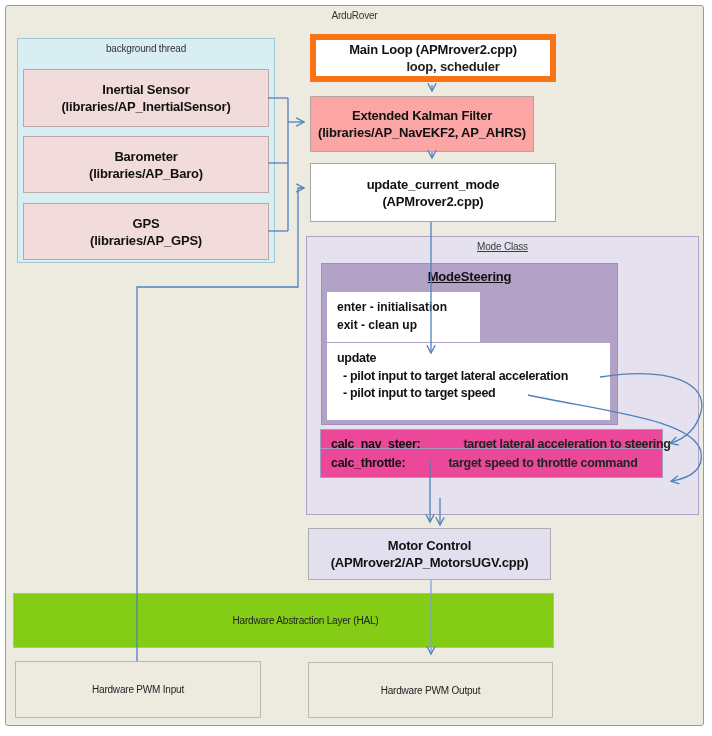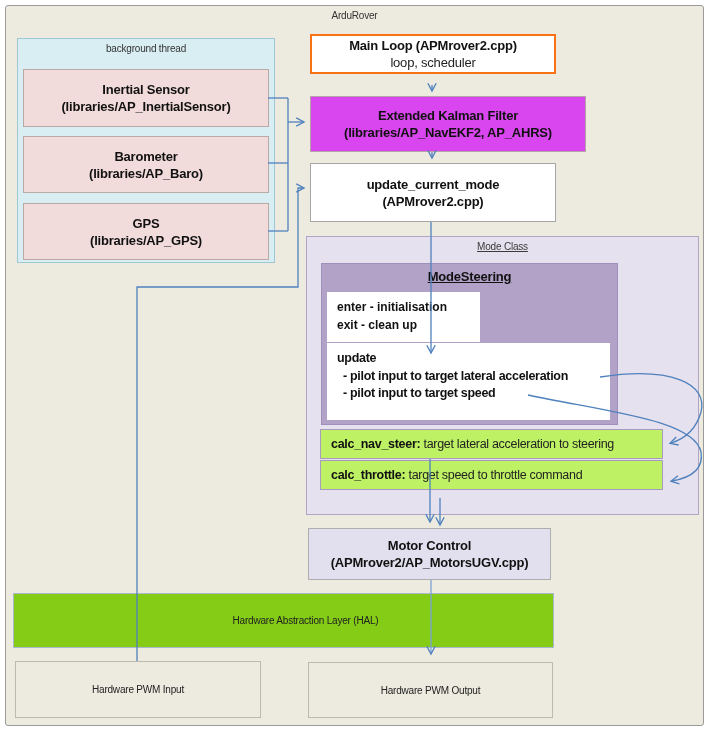--- a/index.html
+++ b/index.html
@@ -12,47 +12,47 @@
     position:absolute;left:5px;top:5px;width:699px;height:721px;
     background:#edebe0;border:1px solid #9a9a9a;border-radius:3px;
   }
   .abs{position:absolute;box-sizing:border-box;}
   .lbl{font-size:10px;color:#333;letter-spacing:-0.2px;}
   .box{
     display:flex;flex-direction:column;align-items:center;justify-content:center;
     text-align:center;line-height:17px;font-size:13px;letter-spacing:-0.2px;
   }
   .bold{font-weight:bold;color:#111;}
-  .reg{font-weight:normal;color:#222;}
+  .reg{font-weight:bold;color:#222;margin-left:40px;}
   .nowrap{white-space:nowrap;}
 
   .diagram-title{left:5px;top:10px;width:699px;text-align:center;}
 
   .bg-thread{left:17px;top:38px;width:258px;height:225px;background:#d9eef3;border:1px solid #9ec8d4;}
   .bg-thread-label{left:17px;top:43px;width:258px;text-align:center;}
   .sensor{left:23px;width:246px;background:#f2dcdb;border:1px solid #bba9a8;}
   .sensor1{top:69px;height:58px;}
   .sensor2{top:136px;height:57px;}
   .sensor3{top:203px;height:57px;}
 
-  .main-loop{left:310px;top:34px;width:246px;height:40px;background:#ffffff;border:2px solid #f97316;}
-  .ekf{left:310px;top:96px;width:276px;height:56px;background:#d946ef;border:1px solid #b5a4a3;}
+  .main-loop{left:310px;top:34px;width:246px;height:48px;background:#ffffff;border:6px solid #f97316;}
+  .ekf{left:310px;top:96px;width:224px;height:56px;background:#fca5a5;border:1px solid #b5a4a3;}
   .ucm{left:310px;top:163px;width:246px;height:59px;background:#ffffff;border:1px solid #a6a6a6;}
 
   .mode-class{left:306px;top:236px;width:393px;height:279px;background:#e6e1ee;border:1px solid #b0a5c4;}
   .mode-class-label{left:306px;top:241px;width:393px;text-align:center;color:#3a3a3a;text-decoration:underline;}
   .mode-steering{left:321px;top:263px;width:297px;height:162px;background:#b2a2c7;border:1px solid #9e90ba;}
   .mode-steering-title{left:321px;top:269px;width:297px;text-align:center;font-weight:bold;font-size:13px;color:#111;letter-spacing:-0.2px;text-decoration:underline;}
   .enter-exit{left:327px;top:292px;width:153px;height:50px;background:#ffffff;padding:6px 0 0 10px;line-height:18px;font-size:12px;}
   .update-box{left:327px;top:343px;width:283px;height:77px;background:#ffffff;padding:7px 16px 0 10px;line-height:17.5px;font-size:12.5px;letter-spacing:-0.3px;}
   .update-box .indent{padding-left:6px;}
-  .calc{left:320px;width:343px;height:30px;background:#bef264;border:1px solid #a79ac1;
+  .calc{left:320px;width:343px;height:30px;background:#ec4899;border:1px solid #a79ac1;
         display:flex;align-items:center;padding-left:10px;font-size:12.5px;letter-spacing:-0.3px;}
   .calc1{top:429px;}
-  .calc2{top:460px;text-align:right;}
+  .calc2{top:448px;text-align:right;}
 
   .motor{left:308px;top:528px;width:243px;height:52px;background:#e2dfee;border:1px solid #aeaeae;}
   .hal{left:13px;top:593px;width:541px;height:55px;background:#84cc16;border:1px solid #aab8cf;
        display:flex;align-items:center;justify-content:center;padding-left:44px;}
   .pwm{background:#edebe0;border:1px solid #bdb9ab;display:flex;align-items:center;justify-content:center;}
   .pwm-in{left:15px;top:661px;width:246px;height:57px;}
   .pwm-out{left:308px;top:662px;width:245px;height:56px;}
 
   svg.wires{position:absolute;left:0;top:0;width:712px;height:736px;pointer-events:none;}
   svg.wires path, svg.wires polyline{fill:none;stroke:#4f81bd;stroke-width:1.3px;}

